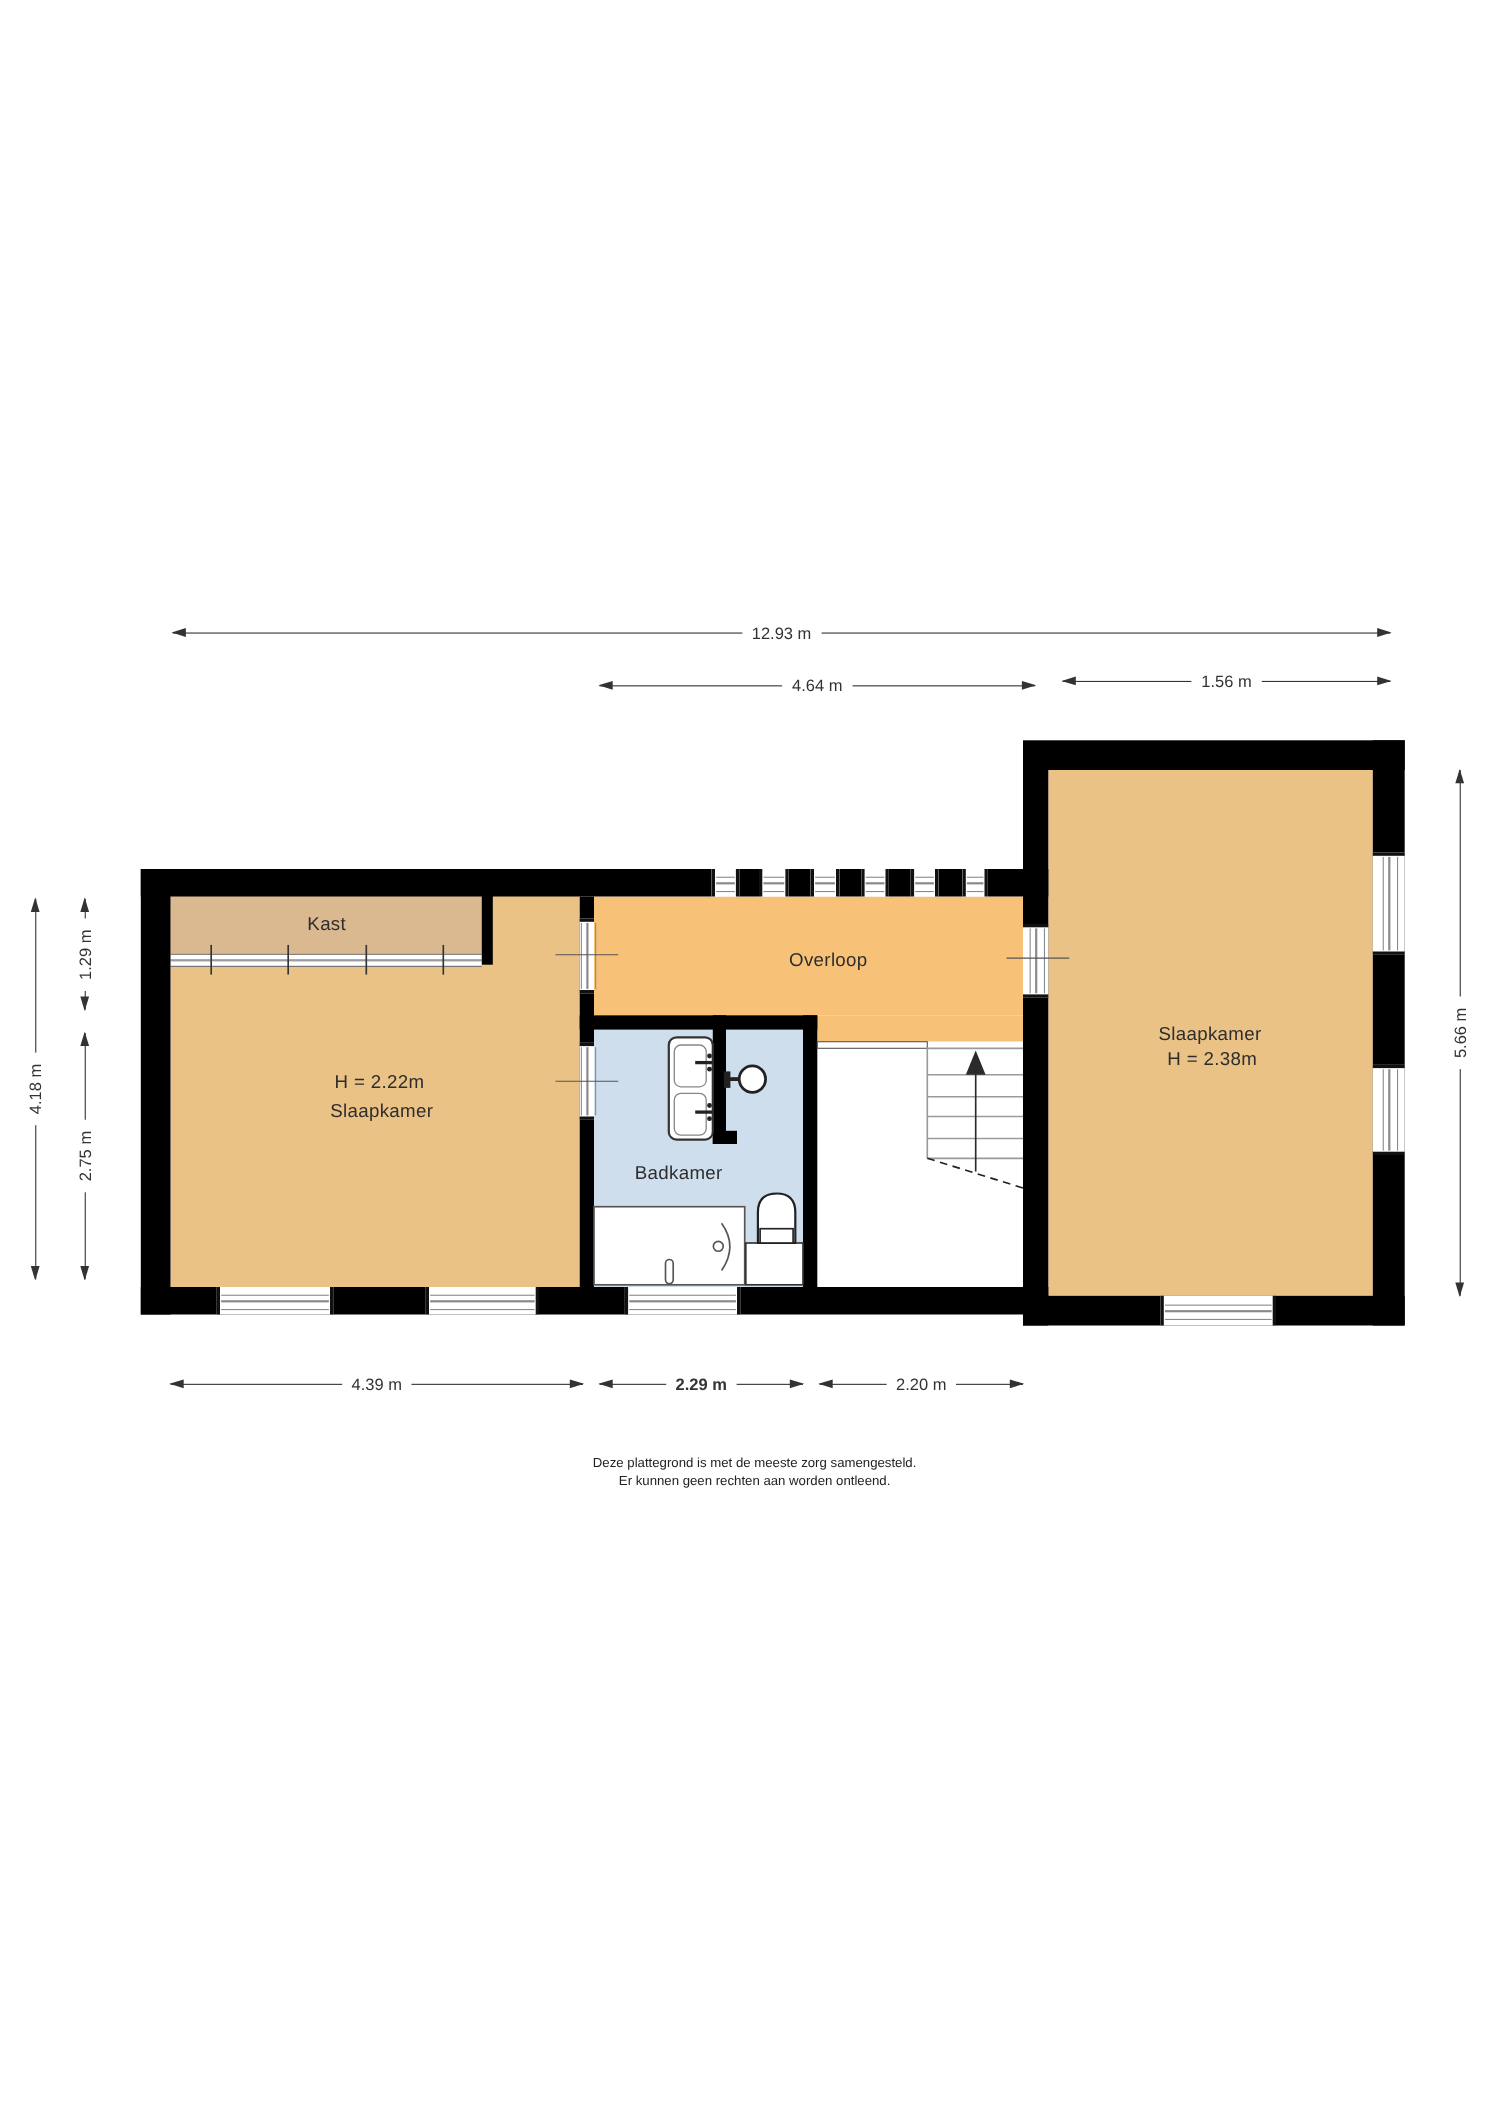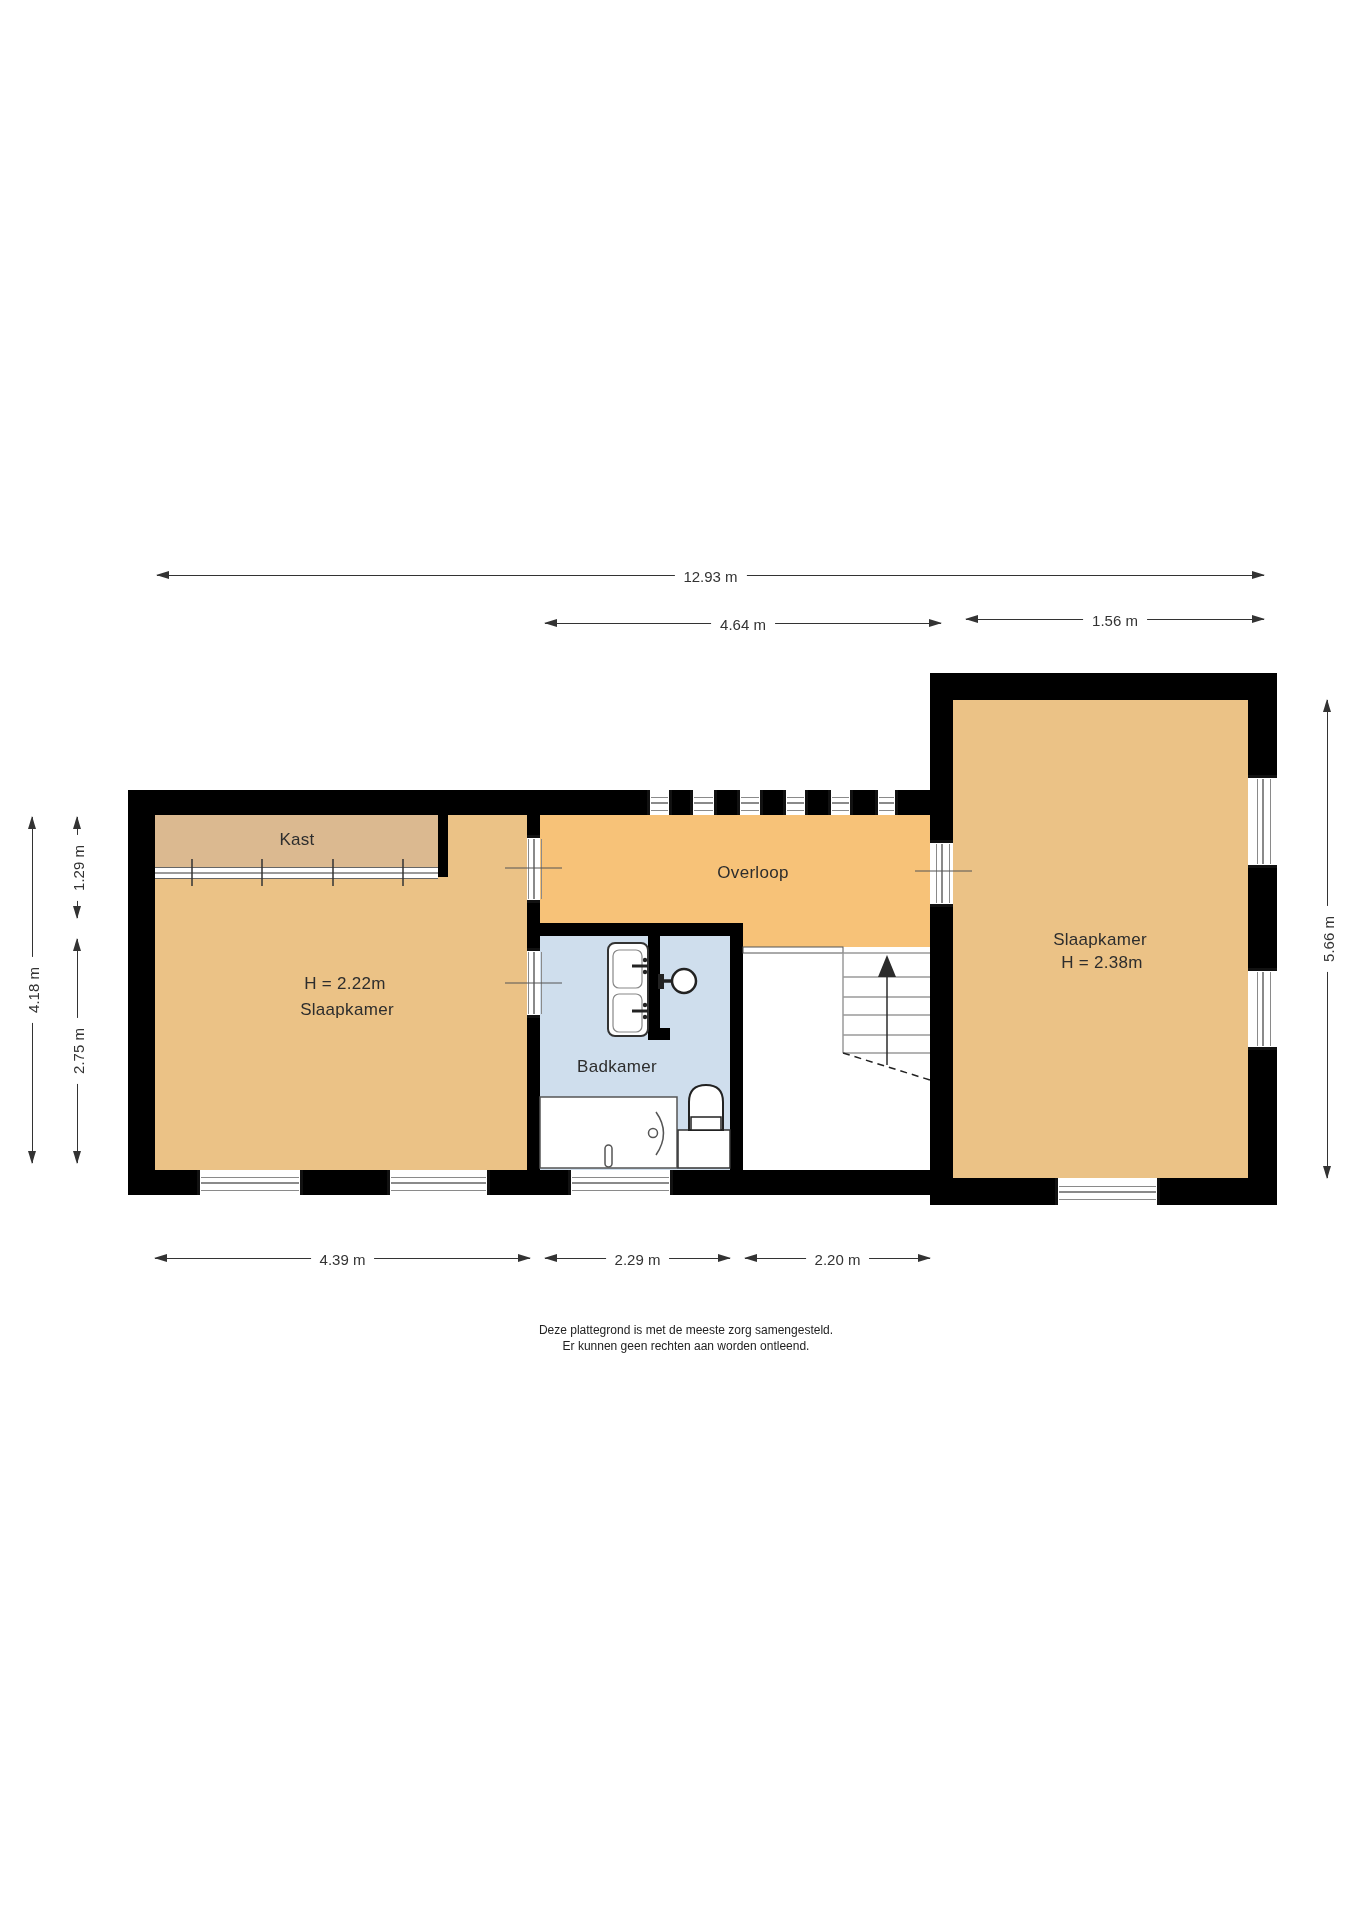--- a/index.html
+++ b/index.html
@@ -69,21 +69,21 @@
   </div>
   <div class="dim dim-h" style="left:545px;top:623px;width:396px;">
     <span class="dlabel">4.64 m</span>
   </div>
   <div class="dim dim-h" style="left:966px;top:619px;width:298px;">
     <span class="dlabel">1.56 m</span>
   </div>
   <div class="dim dim-h" style="left:155px;top:1258px;width:375px;">
     <span class="dlabel">4.39 m</span>
   </div>
-  <div class="dim dim-h" style="left:545px;top:1258px;width:185px;">
+  <div class="dim dim-h" style="left:545px;top:1258px;width:185px;font-weight:bold;">
     <span class="dlabel">2.29 m</span>
   </div>
   <div class="dim dim-h" style="left:745px;top:1258px;width:185px;">
     <span class="dlabel">2.20 m</span>
   </div>
   <div class="dim dim-v" style="left:32px;top:817px;height:346px;">
     <span class="dlabel">4.18 m</span>
   </div>
   <div class="dim dim-v" style="left:77px;top:817px;height:101px;">
     <span class="dlabel">1.29 m</span>

